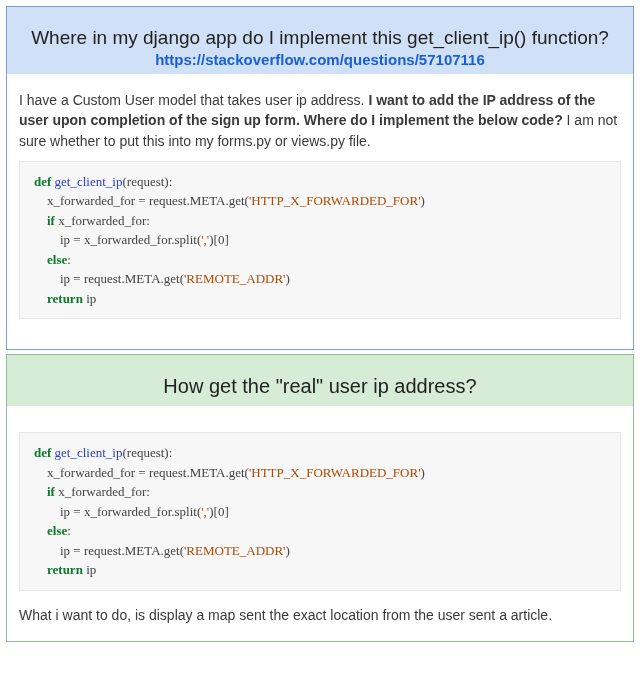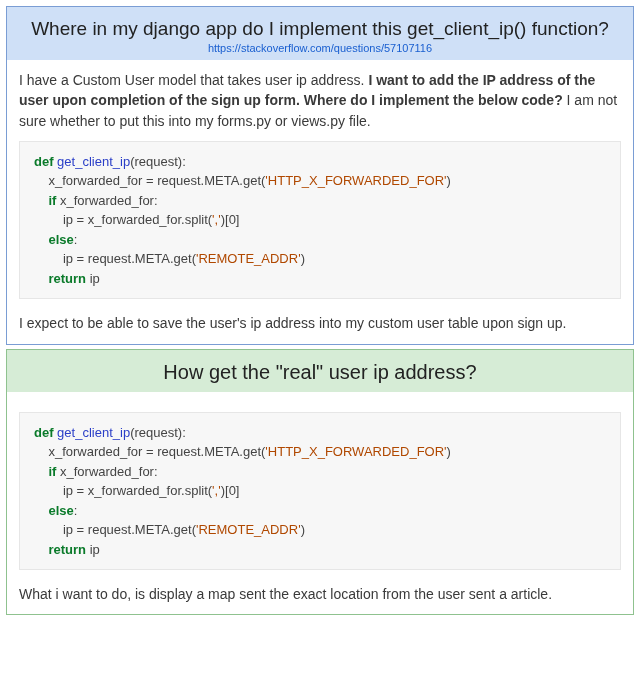--- a/index.html
+++ b/index.html
@@ -12,52 +12,53 @@
     background: #fff;
     width: 640px;
   }
   .post {
     border: 1px solid;
     margin-bottom: 4px;
   }
   .post-blue { border-color: #7a9dd4; }
   .post-green { border-color: #8fc28f; }
   .header {
-    padding: 11px 12px 6px;
+    padding: 20px 12px 6px;
     text-align: center;
   }
   .header-blue { background: #cfe0f7; }
   .header-green { background: #d6ecd6; }
   .title {
     font-size: 19px;
     color: #222;
     font-weight: 400;
     margin-bottom: 2px;
   }
   .title-green { font-size: 20px; }
   .url {
     color: #1a5fd0;
-    font-size: 11px;
+    font-size: 15px;
+    font-weight: bold;
   }
   .body {
     background: #fff;
-    padding: 10px 12px;
+    padding: 16px 12px;
     font-size: 14px;
     line-height: 1.45;
     color: #3a3a3a;
   }
   .body p { margin: 0 0 10px 0; }
   .body p:last-child { margin-bottom: 0; }
   .bold { font-weight: 700; }
   .code {
     background: #f7f7f7;
     border: 1px solid #e6e6e6;
     padding: 10px 14px;
     margin: 10px 0 14px;
-    font-family: Liberation Sans, sans-serif;
+    font-family: Liberation Serif, serif;
     font-size: 13px;
     line-height: 1.5;
     white-space: pre;
     color: #444;
   }
   .kw { color: #0a7a2a; font-weight: 600; }
   .fn { color: #2a3ec7; }
   .str { color: #b04800; }
 </style>
 </head>
@@ -72,21 +73,20 @@
     <p>
       <span>I have a Custom User model that takes user ip address. </span><span class="bold">I want to add the IP address of the user upon completion of the sign up form. Where do I implement the below code?</span><span> I am not sure whether to put this into my forms.py or views.py file.</span>
     </p>
     <div class="code"><span class="kw">def</span><span class="fn"> get_client_ip</span><span>(request):</span>
 <span>    x_forwarded_for = request.META.get(</span><span class="str">'HTTP_X_FORWARDED_FOR'</span><span>)</span>
 <span class="kw">    if</span><span> x_forwarded_for:</span>
 <span>        ip = x_forwarded_for.split(</span><span class="str">','</span><span>)[0]</span>
 <span class="kw">    else</span><span>:</span>
 <span>        ip = request.META.get(</span><span class="str">'REMOTE_ADDR'</span><span>)</span>
 <span class="kw">    return</span><span> ip</span></div>
-    <p>I expect to be able to save the user's ip address into my custom user table upon sign up.</p>
   </div>
 </div>
 
 <div class="post post-green">
   <div class="header header-green">
     <div class="title title-green">How get the "real" user ip address?</div>
   </div>
   <div class="body">
     <div class="code"><span class="kw">def</span><span class="fn"> get_client_ip</span><span>(request):</span>
 <span>    x_forwarded_for = request.META.get(</span><span class="str">'HTTP_X_FORWARDED_FOR'</span><span>)</span>

